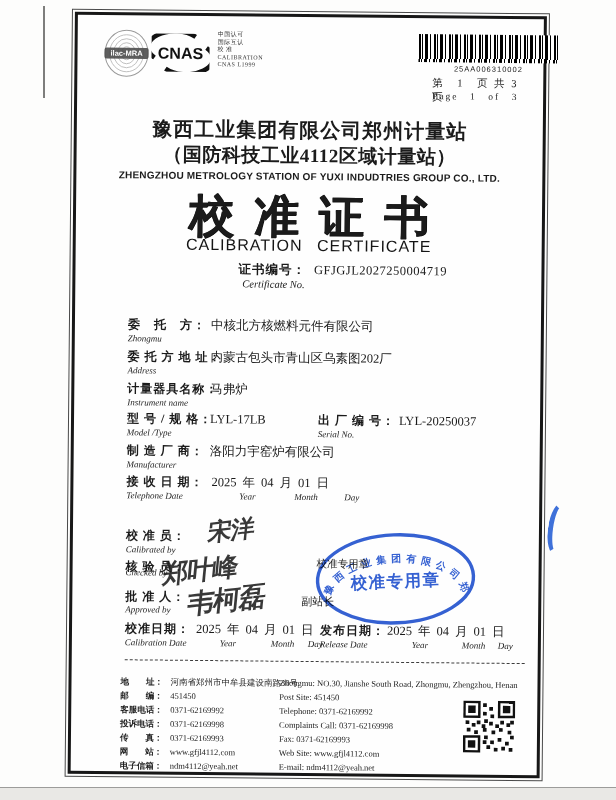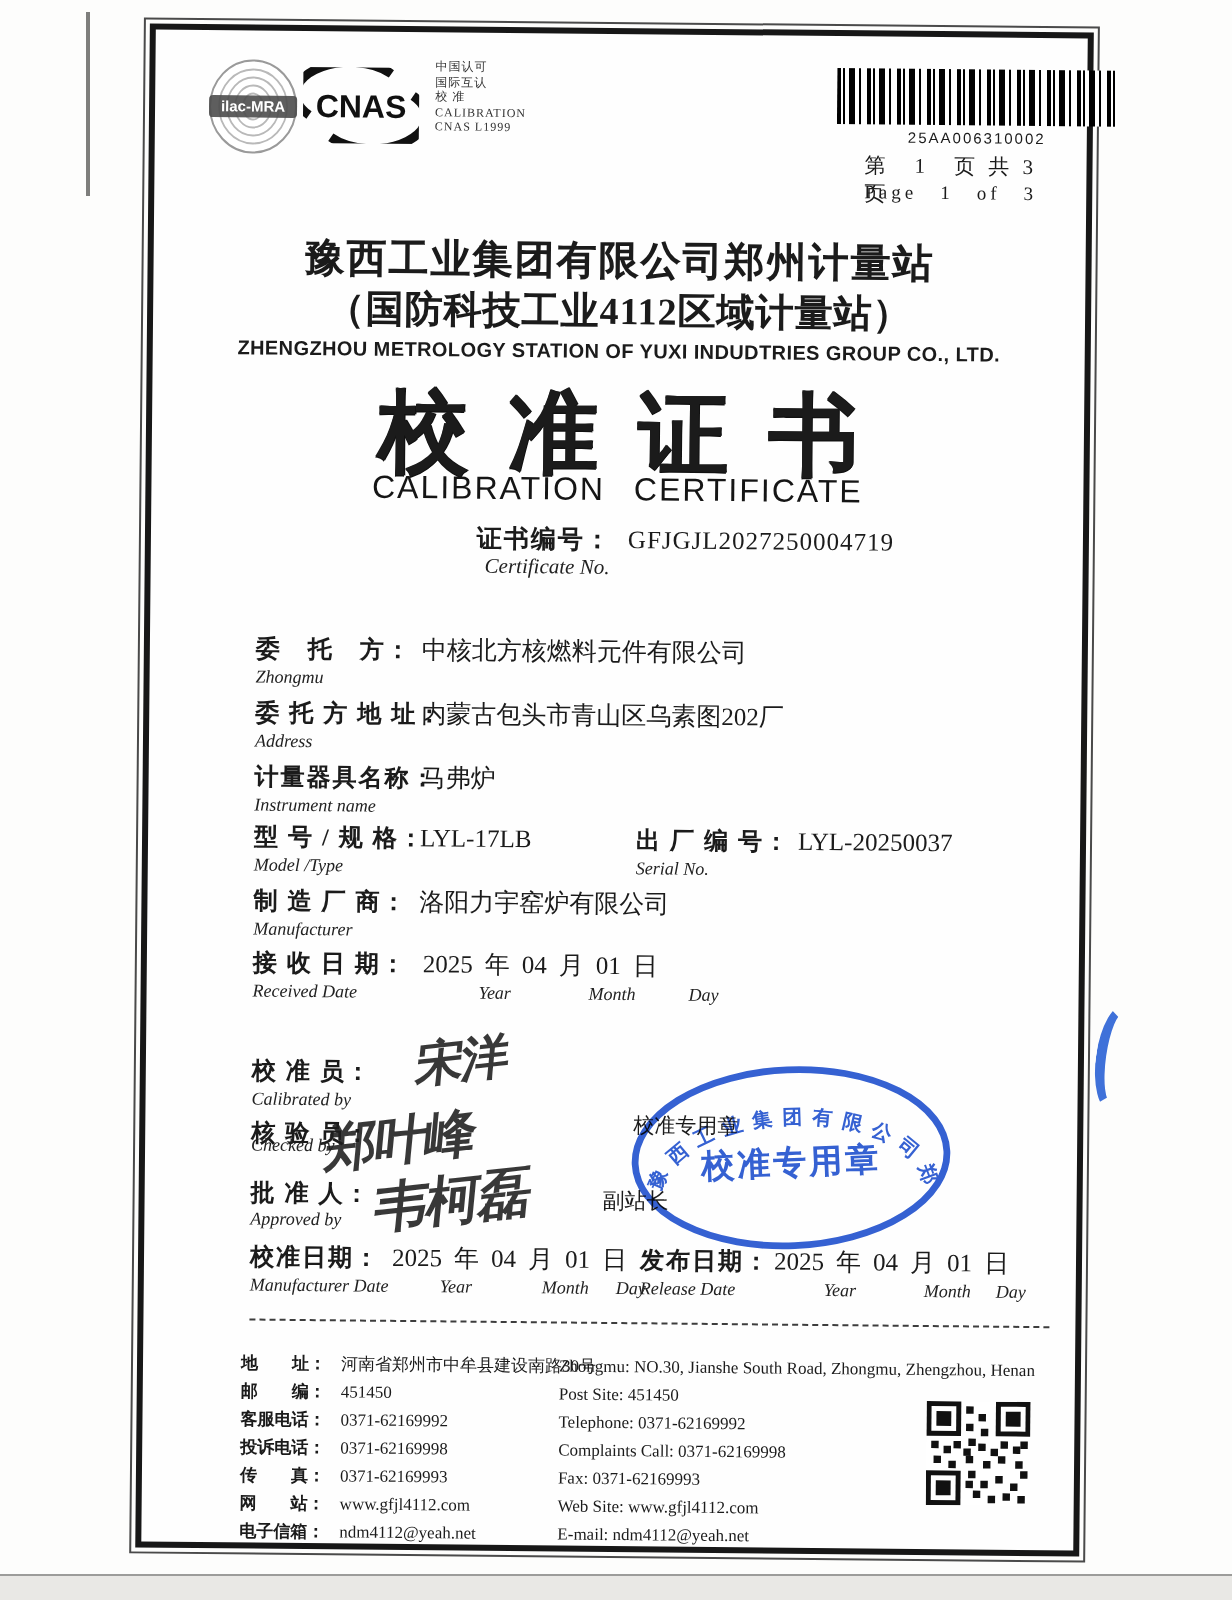--- a/index.html
+++ b/index.html
@@ -115,21 +115,21 @@
     <div class="abs sub" style="left:244px;top:412px">Serial No.</div>
 
     <div class="abs lbl" style="left:53px;top:428px">制 造 厂 商：</div>
     <div class="abs val" style="left:136px;top:428px">洛阳力宇窑炉有限公司</div>
     <div class="abs sub" style="left:53px;top:444px">Manufacturer</div>
 
     <div class="abs lbl" style="left:53px;top:459px">接 收 日 期：</div>
     <div class="abs val dtok" style="left:138px;top:459px">
       <span>2025</span><span>年</span><span>04</span><span>月</span><span>01</span><span>日</span>
     </div>
-    <div class="abs sub" style="left:53px;top:475px">Received Date</div>
+    <div class="abs sub" style="left:53px;top:475px">Telephone Date</div>
     <div class="abs sub" style="left:166px;top:475px">Year</div>
     <div class="abs sub" style="left:221px;top:475px">Month</div>
     <div class="abs sub" style="left:271px;top:475px">Day</div>
 
     <div class="abs lbl" style="left:53px;top:513px">校 准 员：</div>
     <div class="abs sub" style="left:53px;top:529px">Calibrated by</div>
     <div class="abs sig" style="left:135px;top:498px;font-size:24px">宋洋</div>
 
     <div class="abs lbl" style="left:53px;top:544px">核 验 员：</div>
     <div class="abs sub" style="left:53px;top:552px">Checked by</div>
@@ -150,21 +150,21 @@
       <text font-size="10" font-weight="bold" fill="#2353cf" font-family="Liberation Serif, DejaVu Serif, serif">
         <textPath href="#ringPath" startOffset="4" textLength="216">豫西工业集团有限公司郑州计量站</textPath>
       </text>
       <text x="82" y="56" text-anchor="middle" font-size="16.5" font-weight="bold" letter-spacing="1.5" fill="#2353cf" font-family="Liberation Serif, DejaVu Serif, serif">校准专用章</text>
     </svg>
 
     <div class="abs lbl" style="left:53px;top:606px">校准日期：</div>
     <div class="abs val dtok" style="left:124px;top:606px">
       <span>2025</span><span>年</span><span>04</span><span>月</span><span>01</span><span>日</span>
     </div>
-    <div class="abs sub" style="left:53px;top:622px">Manufacturer Date</div>
+    <div class="abs sub" style="left:53px;top:622px">Calibration Date</div>
     <div class="abs sub" style="left:148px;top:622px">Year</div>
     <div class="abs sub" style="left:199px;top:622px">Month</div>
     <div class="abs sub" style="left:236px;top:622px">Day</div>
 
     <div class="abs lbl" style="left:248px;top:606px">发布日期：</div>
     <div class="abs val dtok" style="left:315px;top:606px">
       <span>2025</span><span>年</span><span>04</span><span>月</span><span>01</span><span>日</span>
     </div>
     <div class="abs sub" style="left:248px;top:622px">Release Date</div>
     <div class="abs sub" style="left:340px;top:622px">Year</div>

